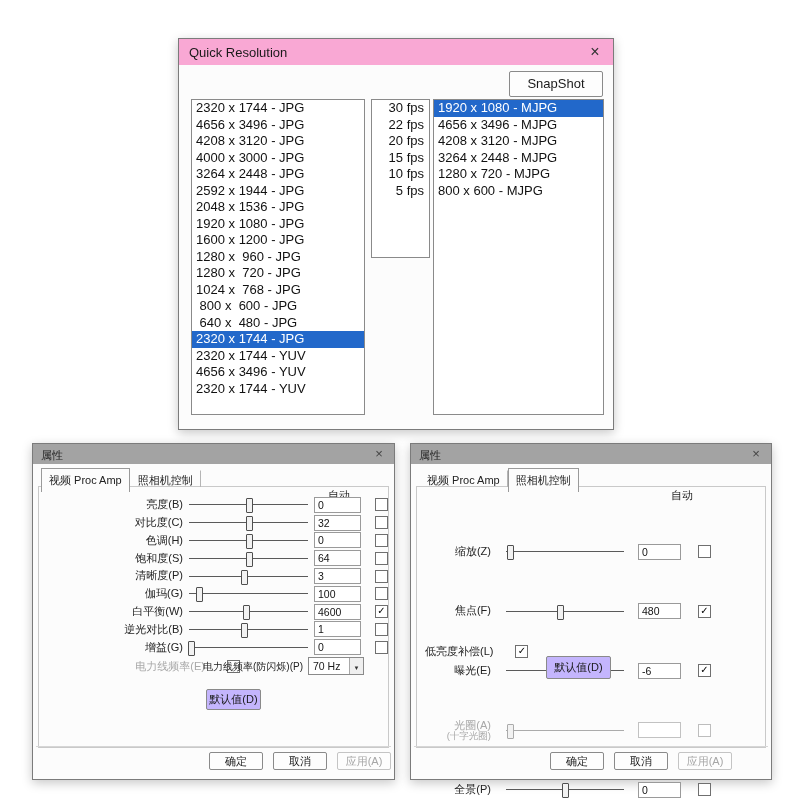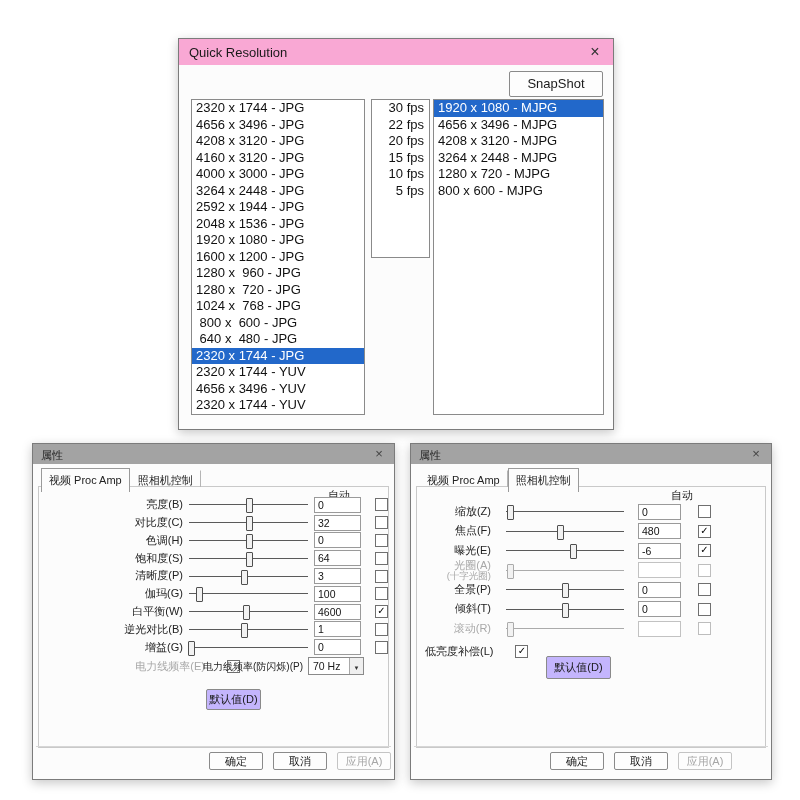--- a/index.html
+++ b/index.html
@@ -38,21 +38,21 @@
               padding-top:4px;}
   .tab:not(.active){border-right:1px solid #b5b5b5;}
   .autohdr{position:absolute;font-size:11px;color:#222;}
   #procamp .autohdr{left:295px;top:44px;}
   #camctl .autohdr{left:260px;top:44px;}
   .rows{position:absolute;left:0;right:0;}
   #procamp .rows{top:52px;margin-left:6px;}
   #camctl .rows{top:58px;}
   .prow{display:flex;align-items:center;}
   #procamp .prow{height:17.8px;}
-  #camctl .prow{height:19.5px;}
+  #camctl .prow{height:19.5px;margin-top:40px;}
   .plabel{text-align:right;font-size:11px;color:#222;line-height:1.05;}
   #procamp .plabel{width:144px;}
   #camctl .plabel{width:80px;}
   .plabel .sub{display:block;font-size:9.5px;}
   .disabled .plabel{color:#a8a8a8;}
   .ptrack{position:relative;height:15px;}
   #procamp .ptrack{width:119px;margin-left:6px;}
   #camctl .ptrack{width:118px;margin-left:15px;}
   .pline{position:absolute;left:0;right:0;top:7px;height:1px;background:#5a5a5a;}
   .disabled .pline{background:#ababab;}
@@ -101,21 +101,20 @@
     <span class="title">Quick Resolution</span>
     <span class="close">×</span>
   </div>
   <span class="sectlabel" style="left:14px;top:73px;">Preview Format</span>
   <span class="sectlabel" style="left:254px;top:73px;">Still Format</span>
   <div class="pushbtn" style="left:330px;top:32px;width:92px;height:24px;line-height:24px;">SnapShot</div>
   <div class="listbox" id="previewlist" style="left:12px;top:60px;width:172px;height:314px;">
       <div class="li">2320 x 1744 - JPG</div>
       <div class="li">4656 x 3496 - JPG</div>
       <div class="li">4208 x 3120 - JPG</div>
-      <div class="li">4160 x 3120 - JPG</div>
       <div class="li">4000 x 3000 - JPG</div>
       <div class="li">3264 x 2448 - JPG</div>
       <div class="li">2592 x 1944 - JPG</div>
       <div class="li">2048 x 1536 - JPG</div>
       <div class="li">1920 x 1080 - JPG</div>
       <div class="li">1600 x 1200 - JPG</div>
       <div class="li">1280 x  960 - JPG</div>
       <div class="li">1280 x  720 - JPG</div>
       <div class="li">1024 x  768 - JPG</div>
       <div class="li"> 800 x  600 - JPG</div>

